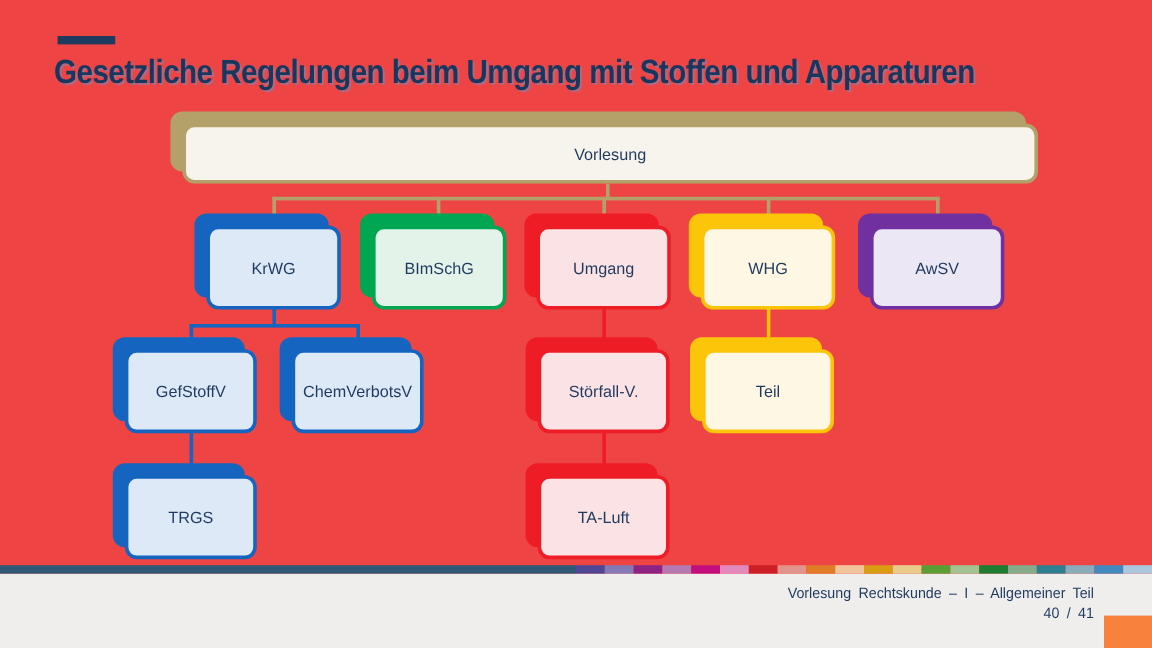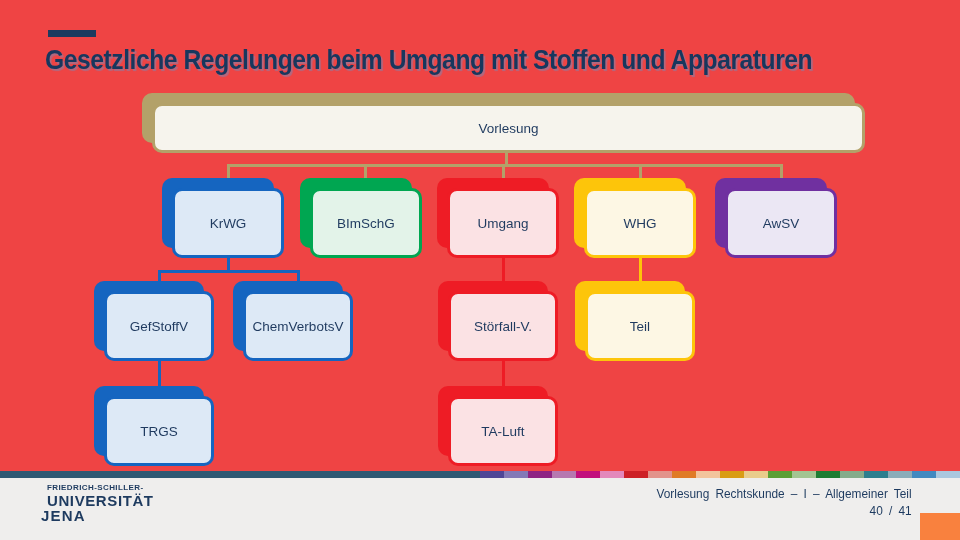--- a/index.html
+++ b/index.html
@@ -186,25 +186,20 @@
       <div class="seg" style="background: rgb(91, 158, 53);"></div>
       <div class="seg" style="background: rgb(163, 196, 146);"></div>
       <div class="seg" style="background: rgb(30, 124, 51);"></div>
       <div class="seg" style="background: rgb(133, 171, 139);"></div>
       <div class="seg" style="background: rgb(45, 126, 142);"></div>
       <div class="seg" style="background: rgb(138, 172, 185);"></div>
       <div class="seg" style="background: rgb(66, 137, 192);"></div>
       <div class="seg" style="background: rgb(170, 199, 222);"></div>
     </div>
 
-  <div class="logo">
-    <div class="l1">FRIEDRICH-SCHILLER-</div>
-    <div class="l2">UNIVERSITÄT</div>
-    <div class="l3">JENA</div>
-  </div>
 
   <div class="footer-right">
     <div>Vorlesung Rechtskunde – I – Allgemeiner Teil</div>
     <div>40 / 41</div>
   </div>
 
   <div class="accent-square" style="background: rgb(249, 129, 62);"></div>
 </div>
 
 </body></html>

